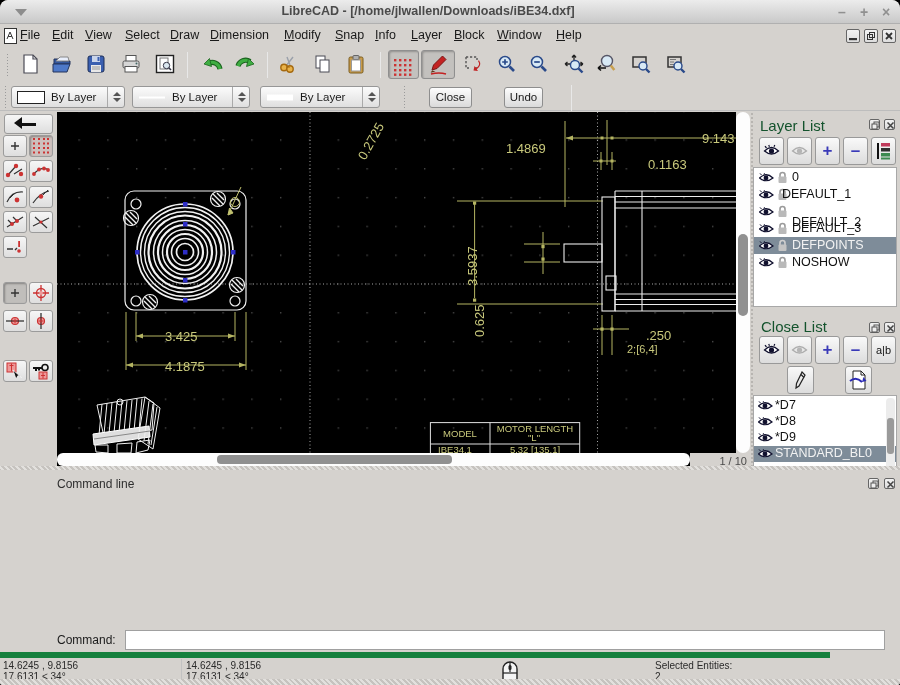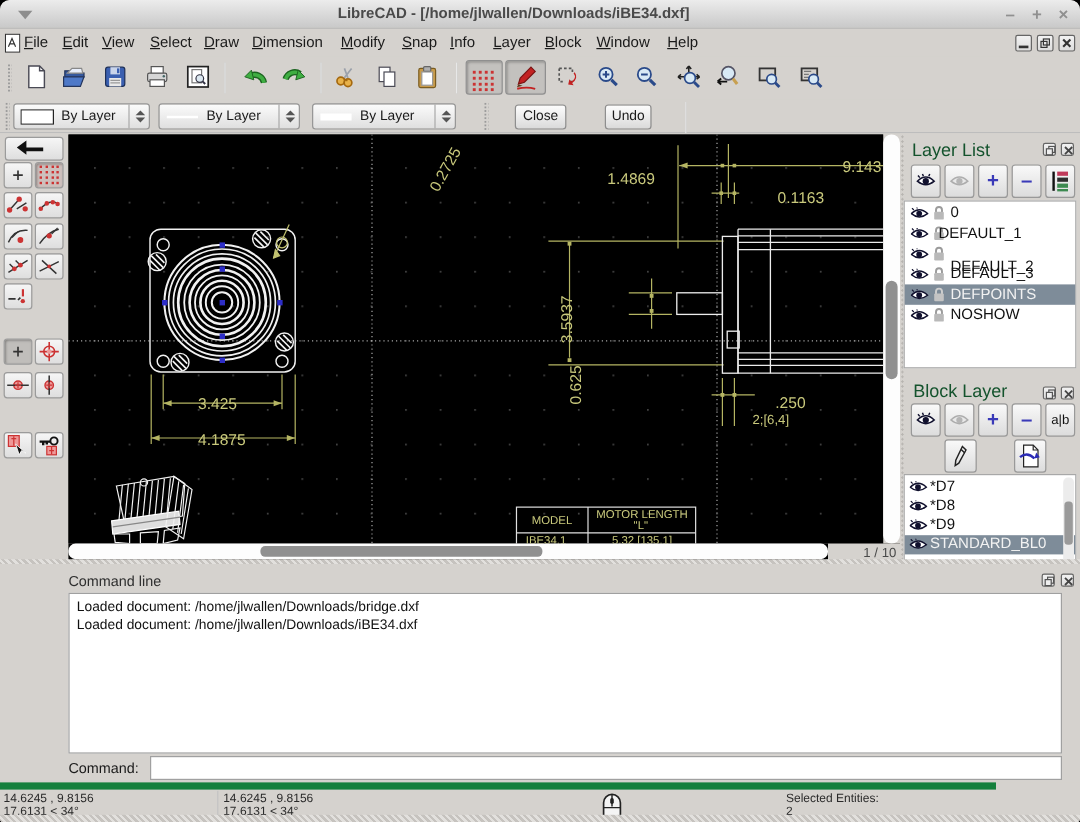--- a/index.html
+++ b/index.html
@@ -683,21 +683,21 @@
             <circle cx="7" cy="5" r="2.4" fill="#11112e"></circle>
             <path d="M2.5 2 L1 0.4 M5.5 0.8 L4.8 -0.8" stroke="#11112e"></path>
           </svg>
           <svg class="abs" style="left:23px;top:2px;" width="11" height="13" viewBox="0 0 11 13">
             <path d="M3 6 V4 a2.5 2.5 0 0 1 5 0 V6" fill="none" stroke="#9b9b9b" stroke-width="1.6"></path>
             <rect x="1.5" y="5.5" width="8" height="6.5" rx="1" fill="#b9b9b9"></rect>
           </svg>
           <span style="position:absolute;left:38px;top:1px;">NOSHOW</span>
         </div>
     </div>
-    <div class="dockt" style="left:11px;top:207px;">Block Layer</div>
+    <div class="dockt" style="left:11px;top:207px;">Close List</div>
     <div class="dicon" style="left:119px;top:211px;">
         <svg width="9" height="9" style="margin:0.5px">
           <rect x="3" y="1" width="5" height="5" fill="none" stroke="#555"></rect>
           <rect x="1" y="3" width="5" height="5" fill="#eee" stroke="#555"></rect>
         </svg>
       </div>
     <div class="dicon" style="left:134px;top:211px;">
         <svg width="9" height="9" style="margin:0.5px">
           <path d="M1.5 1.5 L7.5 7.5 M7.5 1.5 L1.5 7.5" stroke="#444" stroke-width="1.5"></path>
         </svg>
@@ -785,21 +785,20 @@
         <svg width="9" height="9" style="margin:0.5px">
           <rect x="3" y="1" width="5" height="5" fill="none" stroke="#555"></rect>
           <rect x="1" y="3" width="5" height="5" fill="#eee" stroke="#555"></rect>
         </svg>
       </div>
     <div class="dicon" style="left:884px;top:8px;">
         <svg width="9" height="9" style="margin:0.5px">
           <path d="M1.5 1.5 L7.5 7.5 M7.5 1.5 L1.5 7.5" stroke="#444" stroke-width="1.5"></path>
         </svg>
       </div>
-    <div id="cmdbox">Loaded document: /home/jlwallen/Downloads/bridge.dxf<br>Loaded document: /home/jlwallen/Downloads/iBE34.dxf</div>
     <div id="cmdlbl">Command:</div>
     <div id="cmdinput"></div>
   </div>
 
   <div id="status">
     <div class="cell" style="left:3px;">14.6245 , 9.8156<br>17.6131 &lt; 34°</div>
     <div class="cell" style="left:186px;">14.6245 , 9.8156<br>17.6131 &lt; 34°</div>
     <div class="cell" style="left:655px;">Selected Entities:<br>2</div>
     <div style="position:absolute;left:181px;top:1px;width:1px;height:30px;background:#c2c2c2;"></div>
     <svg style="position:absolute;left:500px;top:2px;" width="20" height="28" viewBox="0 0 20 28">

